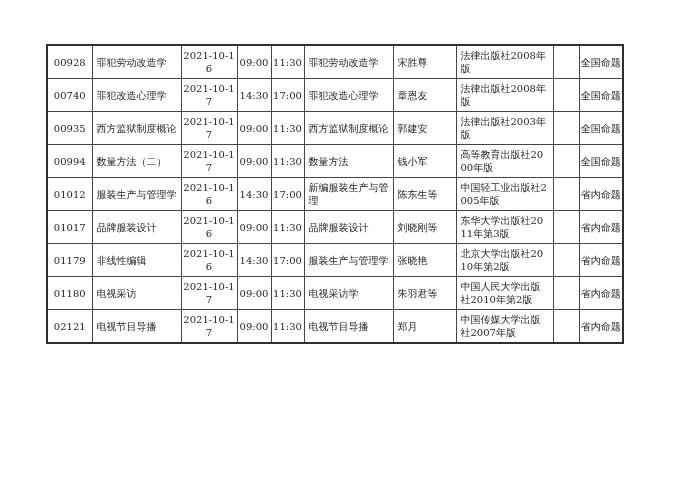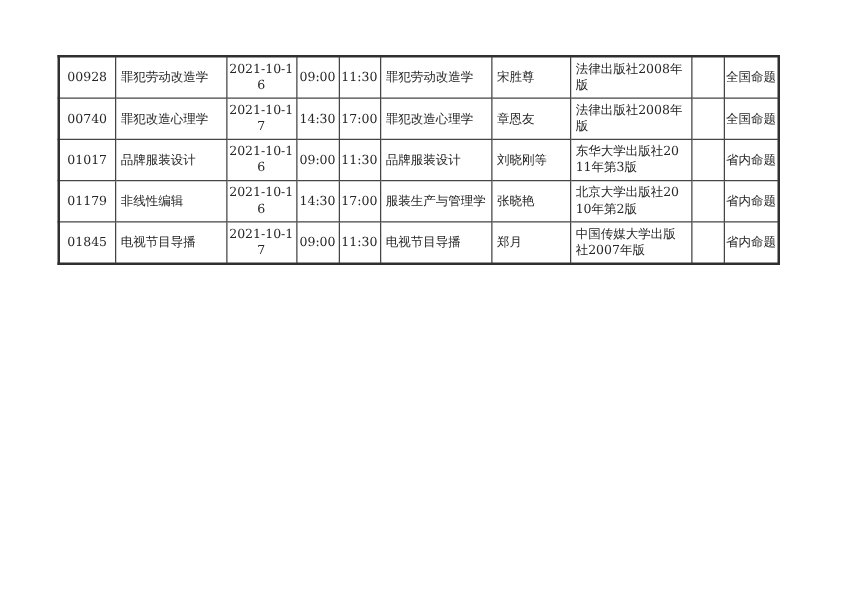--- a/index.html
+++ b/index.html
@@ -79,20 +79,56 @@
           <td class="c">2021-10-17</td>
           <td class="c">14:30</td>
           <td class="c">17:00</td>
           <td class="l">罪犯改造心理学</td>
           <td class="l">章恩友</td>
           <td class="l">法律出版社2008年版</td>
           <td class="c"></td>
           <td class="c">全国命题</td>
         </tr>
         <tr>
+          <td class="c">00935</td>
+          <td class="l">西方监狱制度概论</td>
+          <td class="c">2021-10-17</td>
+          <td class="c">09:00</td>
+          <td class="c">11:30</td>
+          <td class="l">西方监狱制度概论</td>
+          <td class="l">郭建安</td>
+          <td class="l">法律出版社2003年版</td>
+          <td class="c"></td>
+          <td class="c">全国命题</td>
+        </tr>
+        <tr>
+          <td class="c">00994</td>
+          <td class="l">数量方法（二）</td>
+          <td class="c">2021-10-17</td>
+          <td class="c">09:00</td>
+          <td class="c">11:30</td>
+          <td class="l">数量方法</td>
+          <td class="l">钱小军</td>
+          <td class="l">高等教育出版社2000年版</td>
+          <td class="c"></td>
+          <td class="c">全国命题</td>
+        </tr>
+        <tr>
+          <td class="c">01012</td>
+          <td class="l">服装生产与管理学</td>
+          <td class="c">2021-10-16</td>
+          <td class="c">14:30</td>
+          <td class="c">17:00</td>
+          <td class="l">新编服装生产与管理</td>
+          <td class="l">陈东生等</td>
+          <td class="l">中国轻工业出版社2005年版</td>
+          <td class="c"></td>
+          <td class="c">省内命题</td>
+        </tr>
+        <tr>
           <td class="c">01017</td>
           <td class="l">品牌服装设计</td>
           <td class="c">2021-10-16</td>
           <td class="c">09:00</td>
           <td class="c">11:30</td>
           <td class="l">品牌服装设计</td>
           <td class="l">刘晓刚等</td>
           <td class="l">东华大学出版社2011年第3版</td>
           <td class="c"></td>
           <td class="c">省内命题</td>
@@ -103,21 +139,33 @@
           <td class="c">2021-10-16</td>
           <td class="c">14:30</td>
           <td class="c">17:00</td>
           <td class="l">服装生产与管理学</td>
           <td class="l">张晓艳</td>
           <td class="l">北京大学出版社2010年第2版</td>
           <td class="c"></td>
           <td class="c">省内命题</td>
         </tr>
         <tr>
-          <td class="c">01845</td>
+          <td class="c">01180</td>
+          <td class="l">电视采访</td>
+          <td class="c">2021-10-17</td>
+          <td class="c">09:00</td>
+          <td class="c">11:30</td>
+          <td class="l">电视采访学</td>
+          <td class="l">朱羽君等</td>
+          <td class="l">中国人民大学出版社2010年第2版</td>
+          <td class="c"></td>
+          <td class="c">省内命题</td>
+        </tr>
+        <tr>
+          <td class="c">02121</td>
           <td class="l">电视节目导播</td>
           <td class="c">2021-10-17</td>
           <td class="c">09:00</td>
           <td class="c">11:30</td>
           <td class="l">电视节目导播</td>
           <td class="l">郑月</td>
           <td class="l">中国传媒大学出版社2007年版</td>
           <td class="c"></td>
           <td class="c">省内命题</td>
         </tr>

